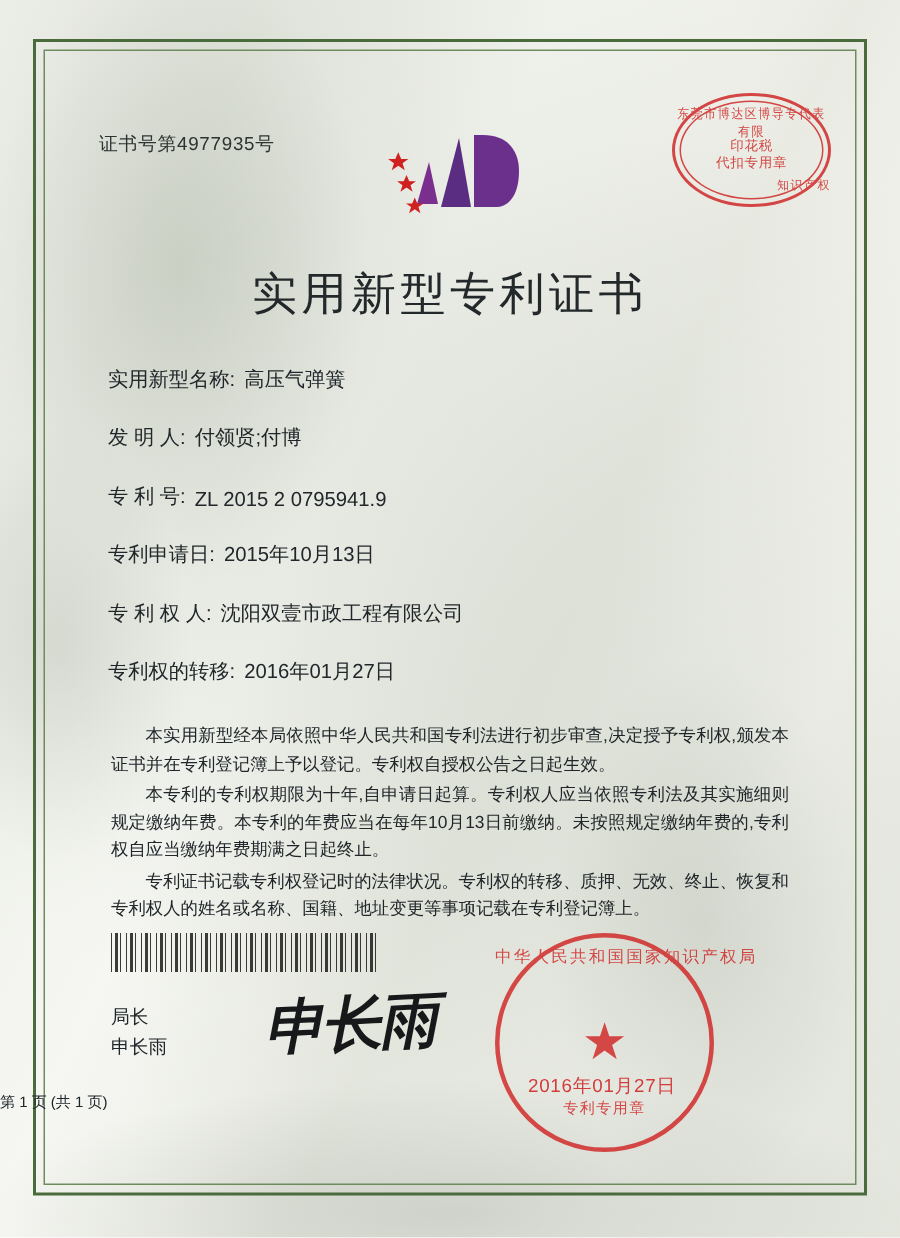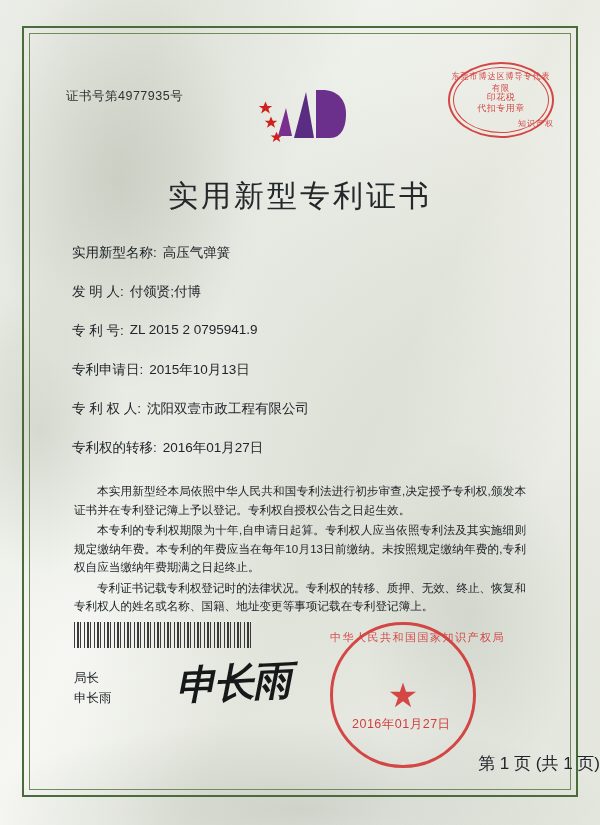--- a/index.html
+++ b/index.html
@@ -147,21 +147,21 @@
 
   
   .fields {
     position: absolute;
     left: 72px;
     top: 244px;
     width: 460px;
   }
   .field-row {
     display: flex;
-    align-items: flex-start;
+    align-items: flex-end;
     margin-bottom: 21px;
     font-size: 13.5px;
     color: #20262a;
   }
   .field-label {
     white-space: nowrap;
   }
   .field-value {
     margin-left: 6px;
     white-space: nowrap;
@@ -279,23 +279,23 @@
     letter-spacing: 0.5px;
     white-space: nowrap;
     z-index: 6;
     opacity: 0.85;
   }
 
   .footer {
     position: absolute;
     left: 0;
     right: 0;
-    top: 752px;
-    text-align: right;
-    font-size: 17px;
+    top: 728px;
+    text-align: left;
+    font-size: 10px;
     color: #20262a;
   }
 </style>
 </head>
 <body>
 
 <div class="page">
 
   <div class="border-outer"></div>
   <div class="border-inner"></div>
@@ -364,19 +364,20 @@
       <div>局长</div>
       <div>申长雨</div>
     </div>
 
     <div class="signature">申长雨</div>
 
     <div class="seal-main">
       <div class="ring"></div>
       <div class="arc-text">中华人民共和国国家知识产权局</div>
       <div class="star">★</div>
+      <div class="arc-text-bottom">专利专用章</div>
     </div>
     <div class="seal-date">2016年01月27日</div>
 
     <div class="footer">第 1 页 (共 1 页)</div>
 
   </div>
 </div>
 
 </body></html>

